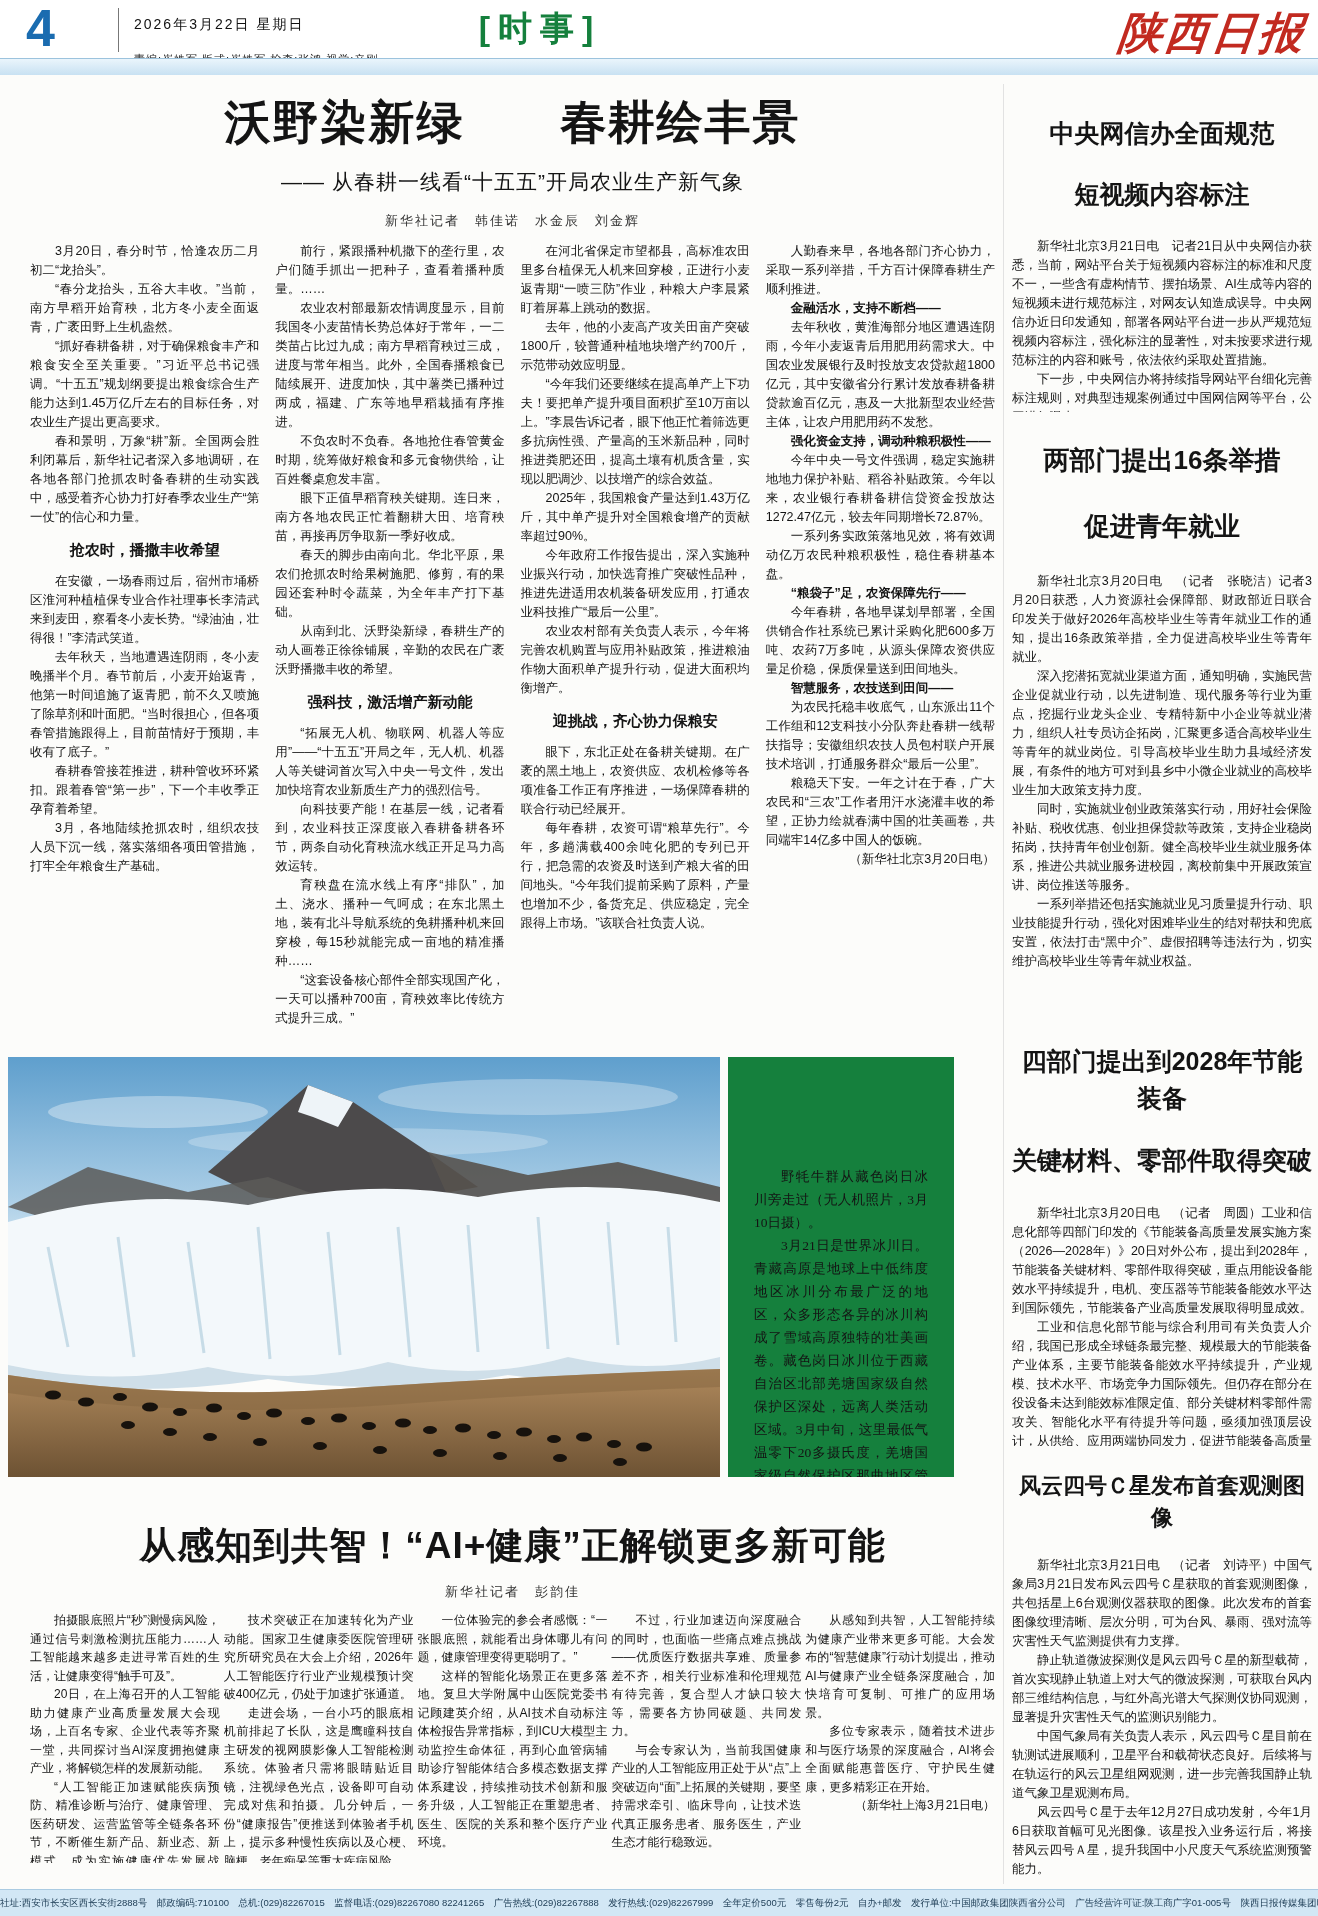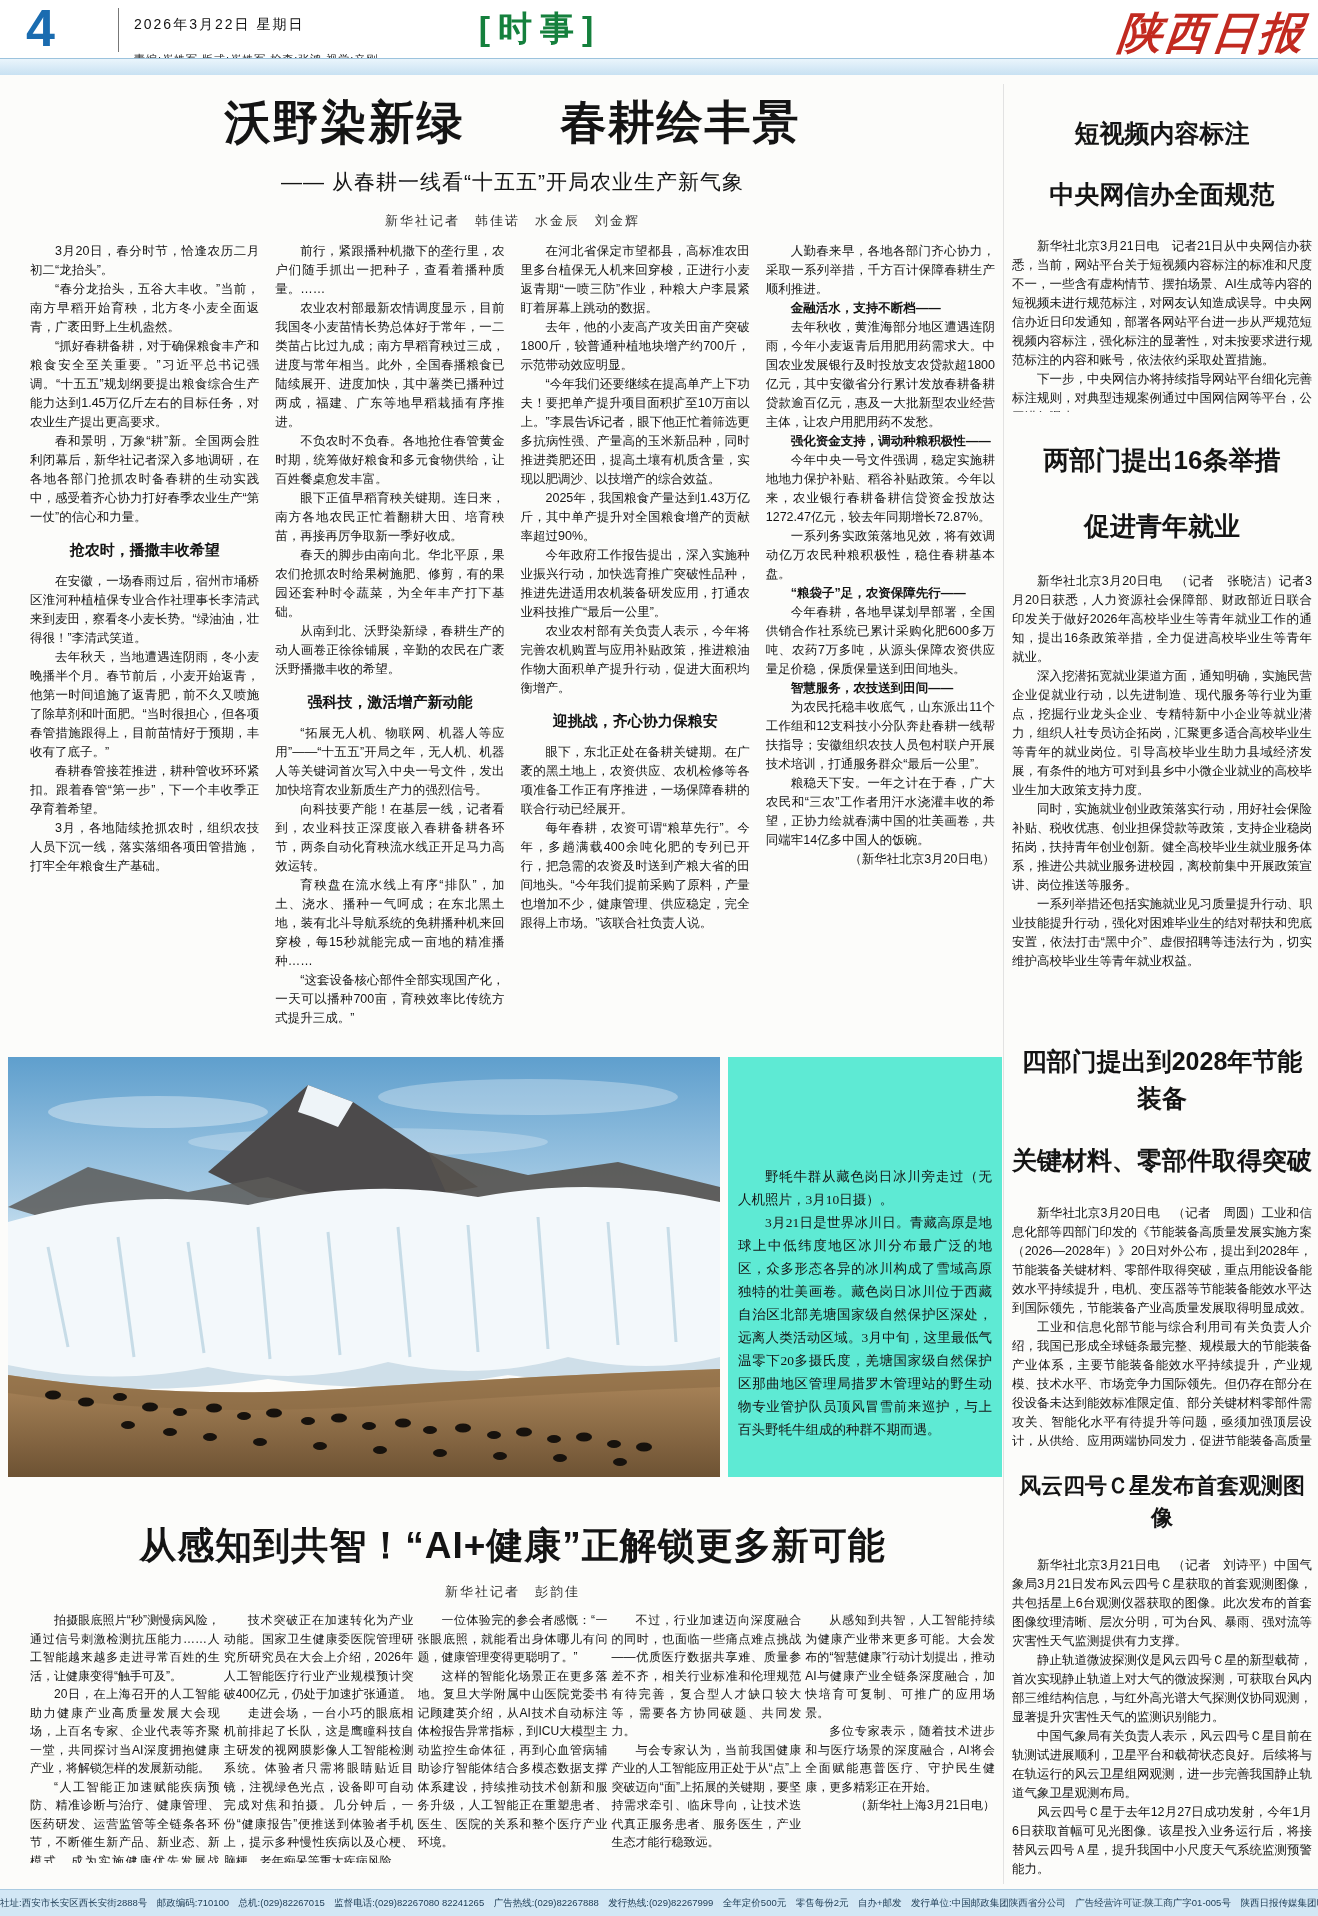--- a/index.html
+++ b/index.html
@@ -39,22 +39,22 @@
   .cols4 .col{flex:1;font-size:12.5px;line-height:19px;text-align:justify;overflow:hidden;}
   .para{margin:0;text-indent:2em;}
   .para.bold{font-weight:bold;}
   .colhead{font-weight:bold;font-size:15px;text-align:center;text-indent:0;margin:13px 0;}
   .credit{text-align:right;text-indent:0;margin:0;}
 
   
   .photo-row{position:relative;margin-top:20px;height:420px;}
   .photo{position:absolute;left:-22px;top:0;width:712px;height:420px;overflow:hidden;}
   .photo svg{display:block;}
-  .caption-box{position:absolute;left:698px;top:0;width:274px;height:420px;background:#5eead4;
-    box-sizing:border-box;padding:108px 10px 16px;
+  .caption-box{position:absolute;left:698px;top:0;width:226px;height:420px;background:#15803d;
+    box-sizing:border-box;padding:108px 26px 16px;
     font-family:"Liberation Serif","DejaVu Serif",serif;font-size:13.5px;line-height:23px;
     text-align:justify;overflow:hidden;}
   .caption-box .para{text-indent:2em;}
 
   
   .ai-article{margin-top:46px;}
   .ai-headline{margin:0;text-align:center;font-size:37px;line-height:46px;font-weight:900;letter-spacing:1px;}
   .ai-byline{margin:14px 0 10px;text-align:center;font-size:13px;color:#333;letter-spacing:2px;}
   .cols5{display:flex;gap:4px;height:252px;overflow:hidden;}
   .cols5 .col{flex:1;font-size:12px;line-height:18.5px;text-align:justify;overflow:hidden;}
@@ -133,21 +133,21 @@
             </div>
           <div class="col">
               <p class="para">在河北省保定市望都县，高标准农田里多台植保无人机来回穿梭，正进行小麦返青期“一喷三防”作业，种粮大户李晨紧盯着屏幕上跳动的数据。</p>
               <p class="para">去年，他的小麦高产攻关田亩产突破1800斤，较普通种植地块增产约700斤，示范带动效应明显。</p>
               <p class="para">“今年我们还要继续在提高单产上下功夫！要把单产提升项目面积扩至10万亩以上。”李晨告诉记者，眼下他正忙着筛选更多抗病性强、产量高的玉米新品种，同时推进粪肥还田，提高土壤有机质含量，实现以肥调沙、以技增产的综合效益。</p>
               <p class="para">2025年，我国粮食产量达到1.43万亿斤，其中单产提升对全国粮食增产的贡献率超过90%。</p>
               <p class="para">今年政府工作报告提出，深入实施种业振兴行动，加快选育推广突破性品种，推进先进适用农机装备研发应用，打通农业科技推广“最后一公里”。</p>
               <p class="para">农业农村部有关负责人表示，今年将完善农机购置与应用补贴政策，推进粮油作物大面积单产提升行动，促进大面积均衡增产。</p>
               <p class="colhead">迎挑战，齐心协力保粮安</p>
               <p class="para">眼下，东北正处在备耕关键期。在广袤的黑土地上，农资供应、农机检修等各项准备工作正有序推进，一场保障春耕的联合行动已经展开。</p>
-              <p class="para">每年春耕，农资可谓“粮草先行”。今年，多趟满载400余吨化肥的专列已开行，把急需的农资及时送到产粮大省的田间地头。“今年我们提前采购了原料，产量也增加不少，健康管理、供应稳定，完全跟得上市场。”该联合社负责人说。</p>
+              <p class="para">每年春耕，农资可谓“粮草先行”。今年，多趟满载400余吨化肥的专列已开行，把急需的农资及时送到产粮大省的田间地头。“今年我们提前采购了原料，产量也增加不少，备货充足、供应稳定，完全跟得上市场。”该联合社负责人说。</p>
             </div>
           <div class="col">
               <p class="para">人勤春来早，各地各部门齐心协力，采取一系列举措，千方百计保障春耕生产顺利推进。</p>
               <p class="para bold">金融活水，支持不断档——</p>
               <p class="para">去年秋收，黄淮海部分地区遭遇连阴雨，今年小麦返青后用肥用药需求大。中国农业发展银行及时投放支农贷款超1800亿元，其中安徽省分行累计发放春耕备耕贷款逾百亿元，惠及一大批新型农业经营主体，让农户用肥用药不发愁。</p>
               <p class="para bold">强化资金支持，调动种粮积极性——</p>
               <p class="para">今年中央一号文件强调，稳定实施耕地地力保护补贴、稻谷补贴政策。今年以来，农业银行春耕备耕信贷资金投放达1272.47亿元，较去年同期增长72.87%。</p>
               <p class="para">一系列务实政策落地见效，将有效调动亿万农民种粮积极性，稳住春耕基本盘。</p>
               <p class="para bold">“粮袋子”足，农资保障先行——</p>
               <p class="para">今年春耕，各地早谋划早部署，全国供销合作社系统已累计采购化肥600多万吨、农药7万多吨，从源头保障农资供应量足价稳，保质保量送到田间地头。</p>
@@ -261,22 +261,22 @@
               <p class="credit">（新华社上海3月21日电）</p>
             </div>
         </div>
       </article>
     </div>
 
     <div class="right-zone">
 
       <article class="side-article side-a1">
         <h3 class="side-headline">
+            <p class="hline">中央网信办全面规范</p>
             <p class="hline">短视频内容标注</p>
-            <p class="hline">中央网信办全面规范</p>
           </h3>
         <div class="side-body">
             <p class="para">新华社北京3月21日电　记者21日从中央网信办获悉，当前，网站平台关于短视频内容标注的标准和尺度不一，一些含有虚构情节、摆拍场景、AI生成等内容的短视频未进行规范标注，对网友认知造成误导。中央网信办近日印发通知，部署各网站平台进一步从严规范短视频内容标注，强化标注的显著性，对未按要求进行规范标注的内容和账号，依法依约采取处置措施。</p>
             <p class="para">下一步，中央网信办将持续指导网站平台细化完善标注规则，对典型违规案例通过中国网信网等平台，公开进行曝光。</p>
           </div>
       </article>
 
       <article class="side-article side-a2">
         <h3 class="side-headline">
             <p class="hline">两部门提出16条举措</p>

